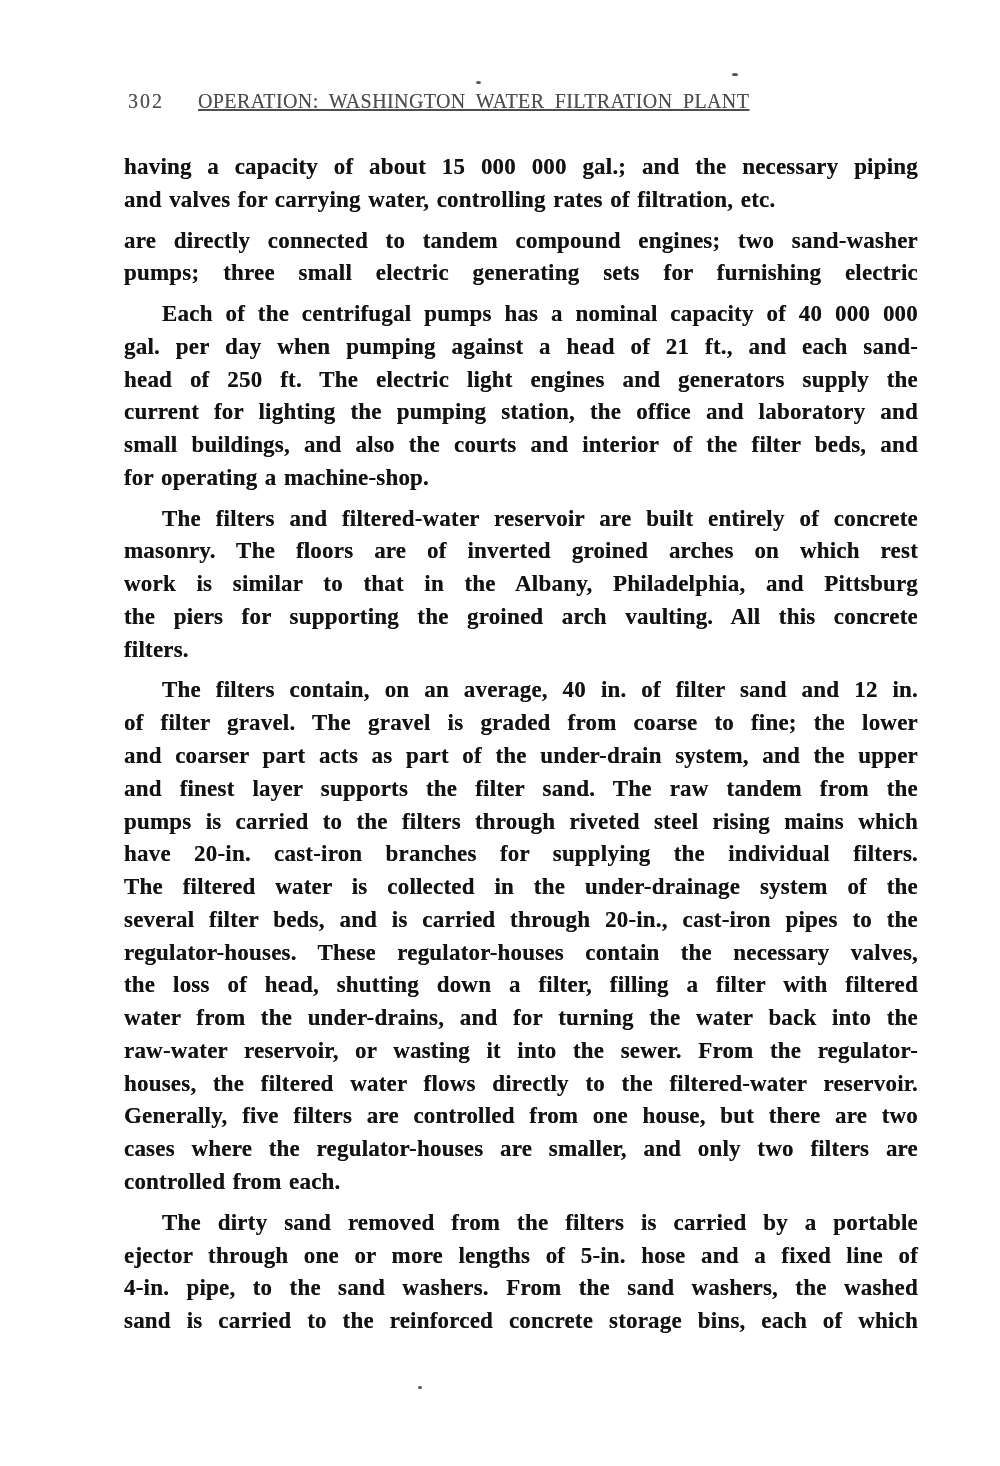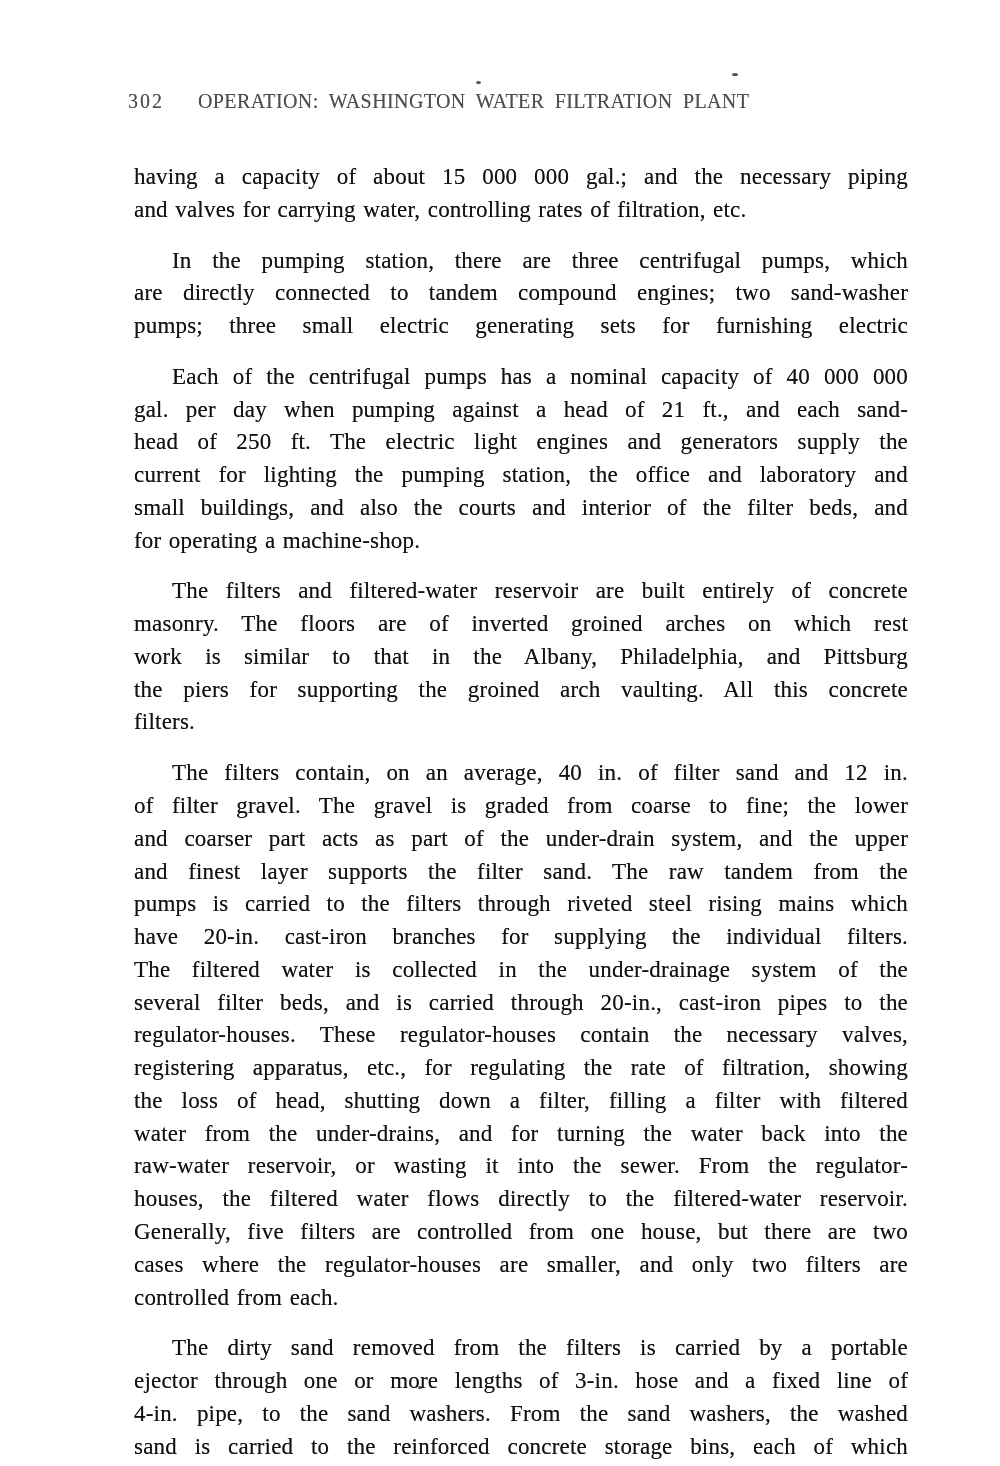--- a/index.html
+++ b/index.html
@@ -35,35 +35,36 @@
     position: absolute;
     left: 198px;
     top: 88px;
     font-size: 20px;
     line-height: 26px;
     letter-spacing: 0.4px;
     word-spacing: 5px;
     color: var(--head-ink, #525252);
     text-shadow: 0 0 0.5px rgba(70,70,70,0.55);
     white-space: nowrap;
+    text-decoration: underline;
   }
   
   .body-text {
     position: absolute;
     left: 116px;
     top: 143px;
     width: 810px;
     font-size: 23px;
     line-height: 32.76px;
     letter-spacing: 0.2px;
     word-spacing: 1.5px;
     color: var(--body-ink, #1a1a1a);
     text-shadow: 0 0 0.45px rgba(10,10,10,0.55);
   }
-  .para { margin: 18px; padding: 0; }
+  .para { margin: 8px; padding: 0; font-weight: bold; }
   .line {
     white-space: nowrap;
     text-align: justify;
     text-align-last: justify;
   }
   .line.paralast {
     text-align-last: left;
   }
   .line.indent {
     text-indent: 38px;
@@ -92,21 +93,20 @@
     <span class="speck s1"></span>
     <span class="speck s2"></span>
     <span class="speck s3"></span>
 
     <div class="body-text">
         <div class="para">
           <div class="line">having a capacity of about 15 000 000 gal.; and the necessary piping</div>
           <div class="line paralast">and valves for carrying water, controlling rates of filtration, etc.</div>
         </div>
         <div class="para">
-          <div class="line indent">In the pumping station, there are three centrifugal pumps, which</div>
           <div class="line">are directly connected to tandem compound engines; two sand-washer</div>
           <div class="line">pumps; three small electric generating sets for furnishing electric</div>
         </div>
         <div class="para">
           <div class="line indent">Each of the centrifugal pumps has a nominal capacity of 40 000 000</div>
           <div class="line">gal. per day when pumping against a head of 21 ft., and each sand-</div>
           <div class="line">head of 250 ft.  The electric light engines and generators supply the</div>
           <div class="line">current for lighting the pumping station, the office and laboratory and</div>
           <div class="line">small buildings, and also the courts and interior of the filter beds, and</div>
           <div class="line paralast">for operating a machine-shop.</div>
@@ -121,31 +121,30 @@
         <div class="para">
           <div class="line indent">The filters contain, on an average, 40 in. of filter sand and 12 in.</div>
           <div class="line">of filter gravel.  The gravel is graded from coarse to fine; the lower</div>
           <div class="line">and coarser part acts as part of the under-drain system, and the upper</div>
           <div class="line">and finest layer supports the filter sand.  The raw tandem from the</div>
           <div class="line">pumps is carried to the filters through riveted steel rising mains which</div>
           <div class="line">have 20-in. cast-iron branches for supplying the individual filters.</div>
           <div class="line">The filtered water is collected in the under-drainage system of the</div>
           <div class="line">several filter beds, and is carried through 20-in., cast-iron pipes to the</div>
           <div class="line">regulator-houses.  These regulator-houses contain the necessary valves,</div>
-          <div class="line">registering apparatus, etc., for regulating the rate of filtration, showing</div>
           <div class="line">the loss of head, shutting down a filter, filling a filter with filtered</div>
           <div class="line">water from the under-drains, and for turning the water back into the</div>
           <div class="line">raw-water reservoir, or wasting it into the sewer.  From the regulator-</div>
           <div class="line">houses, the filtered water flows directly to the filtered-water reservoir.</div>
           <div class="line">Generally, five filters are controlled from one house, but there are two</div>
           <div class="line">cases where the regulator-houses are smaller, and only two filters are</div>
           <div class="line paralast">controlled from each.</div>
         </div>
         <div class="para">
           <div class="line indent">The dirty sand removed from the filters is carried by a portable</div>
-          <div class="line">ejector through one or more lengths of 3-in. hose and a fixed line of</div>
+          <div class="line">ejector through one or more lengths of 5-in. hose and a fixed line of</div>
           <div class="line">4-in. pipe, to the sand washers.  From the sand washers, the washed</div>
           <div class="line">sand is carried to the reinforced concrete storage bins, each of which</div>
         </div>
       </div>
 
   </div>
 </div>
 
 </body></html>

